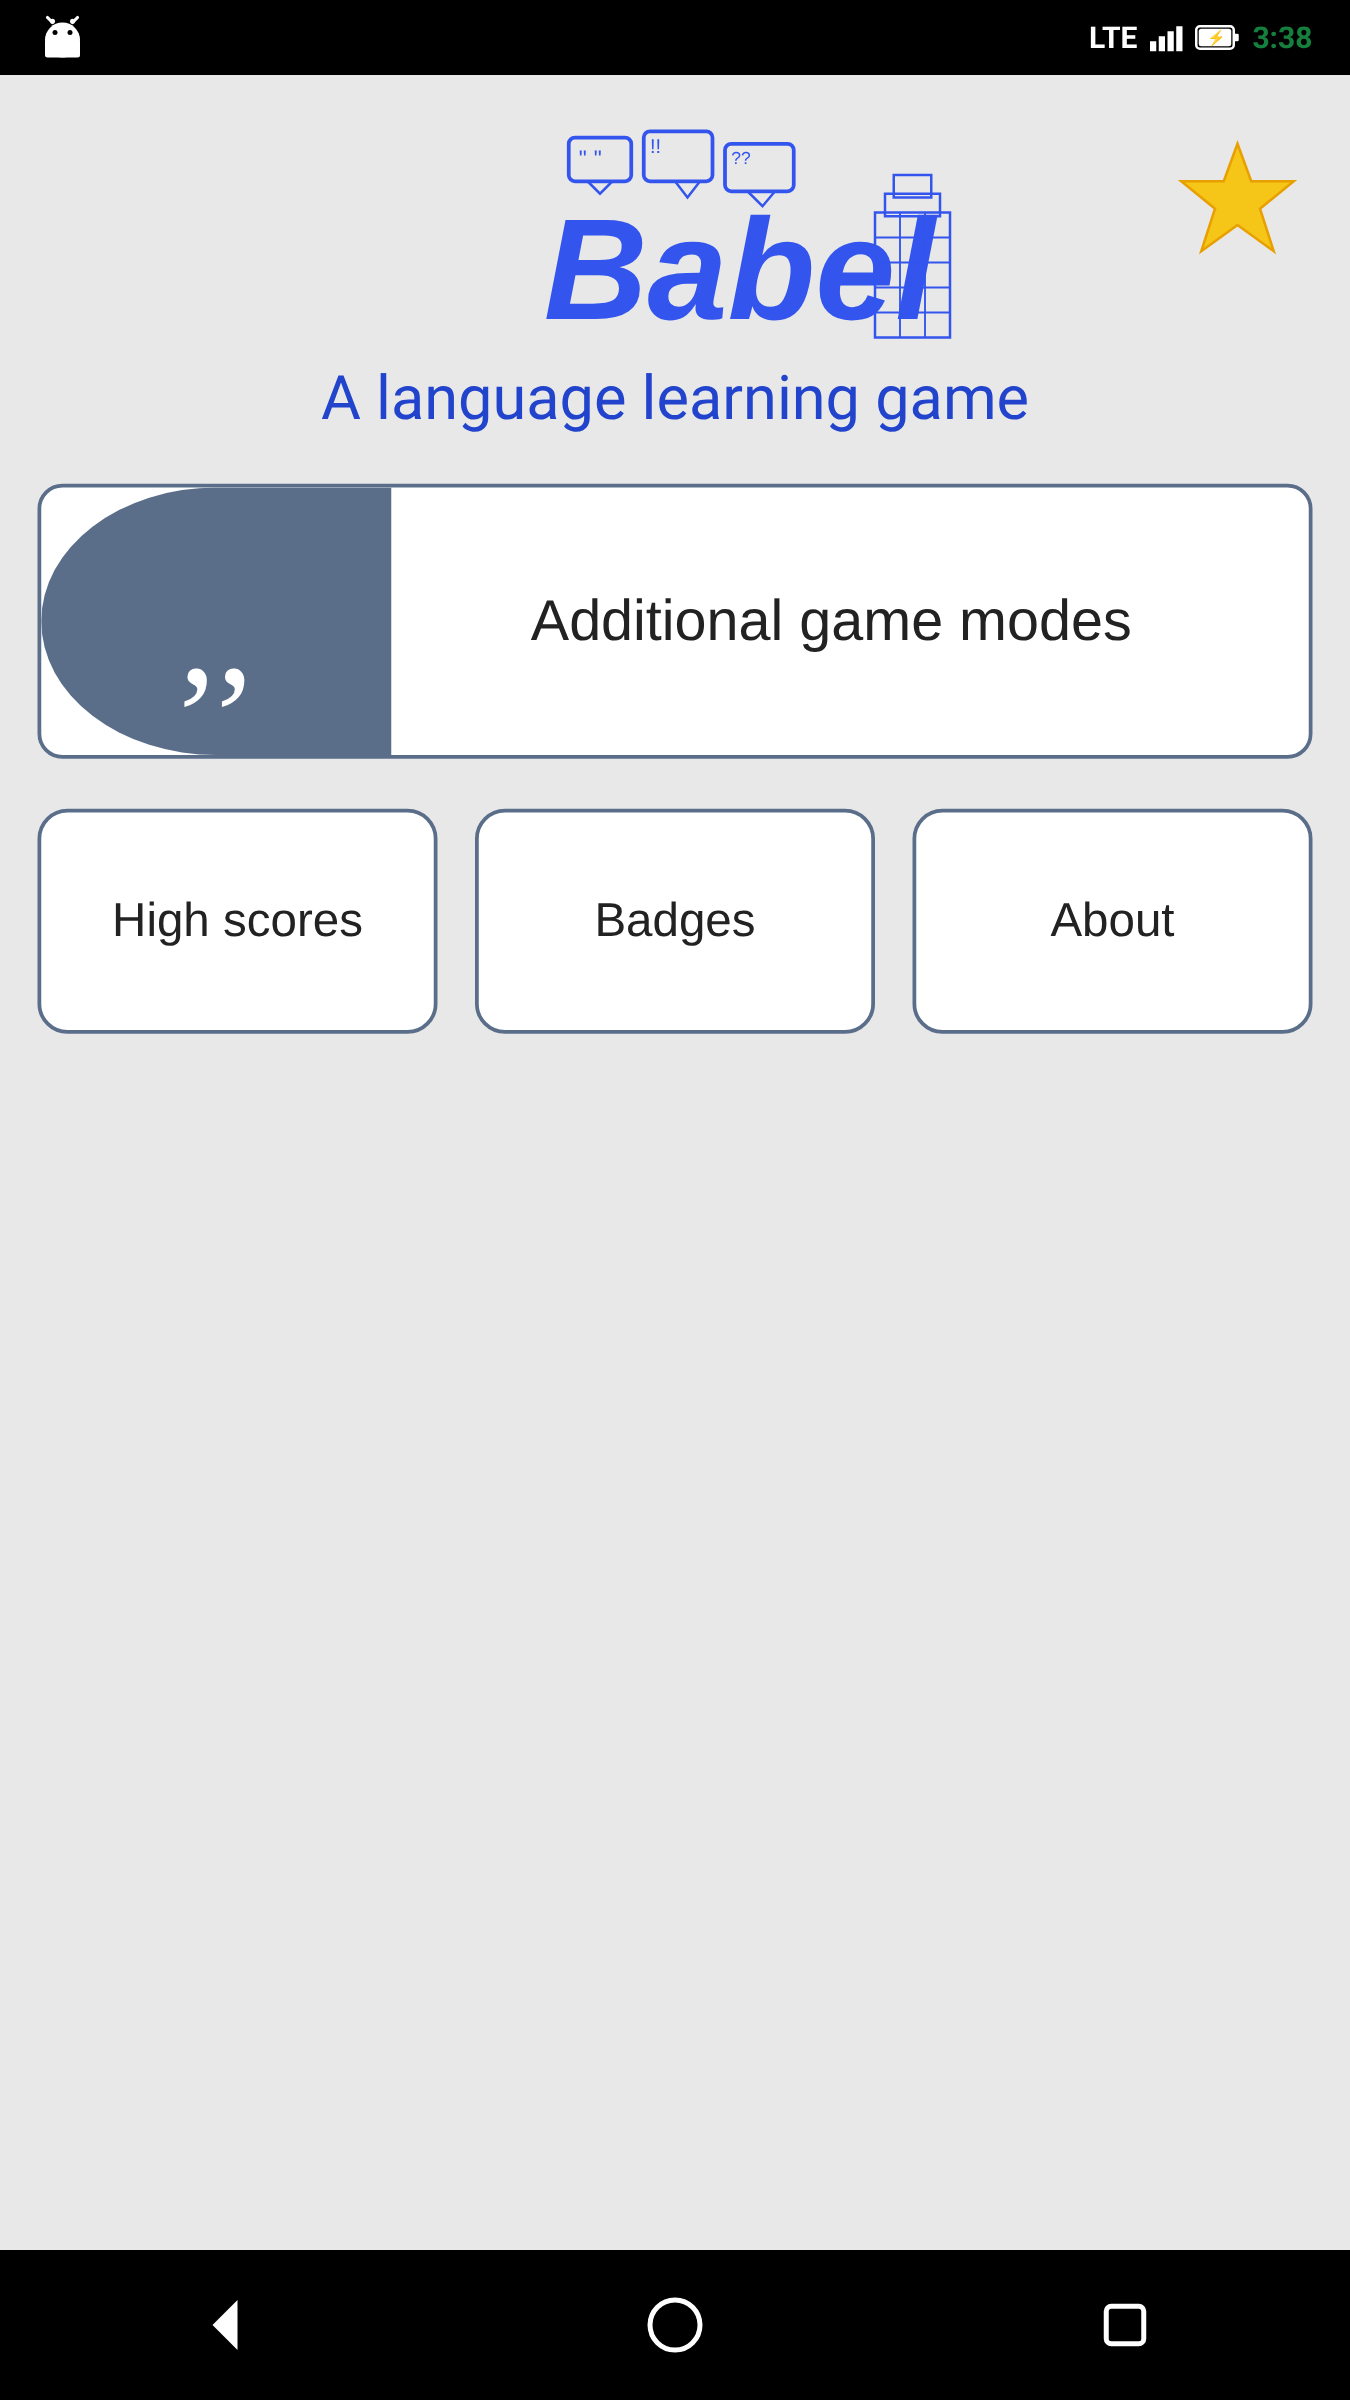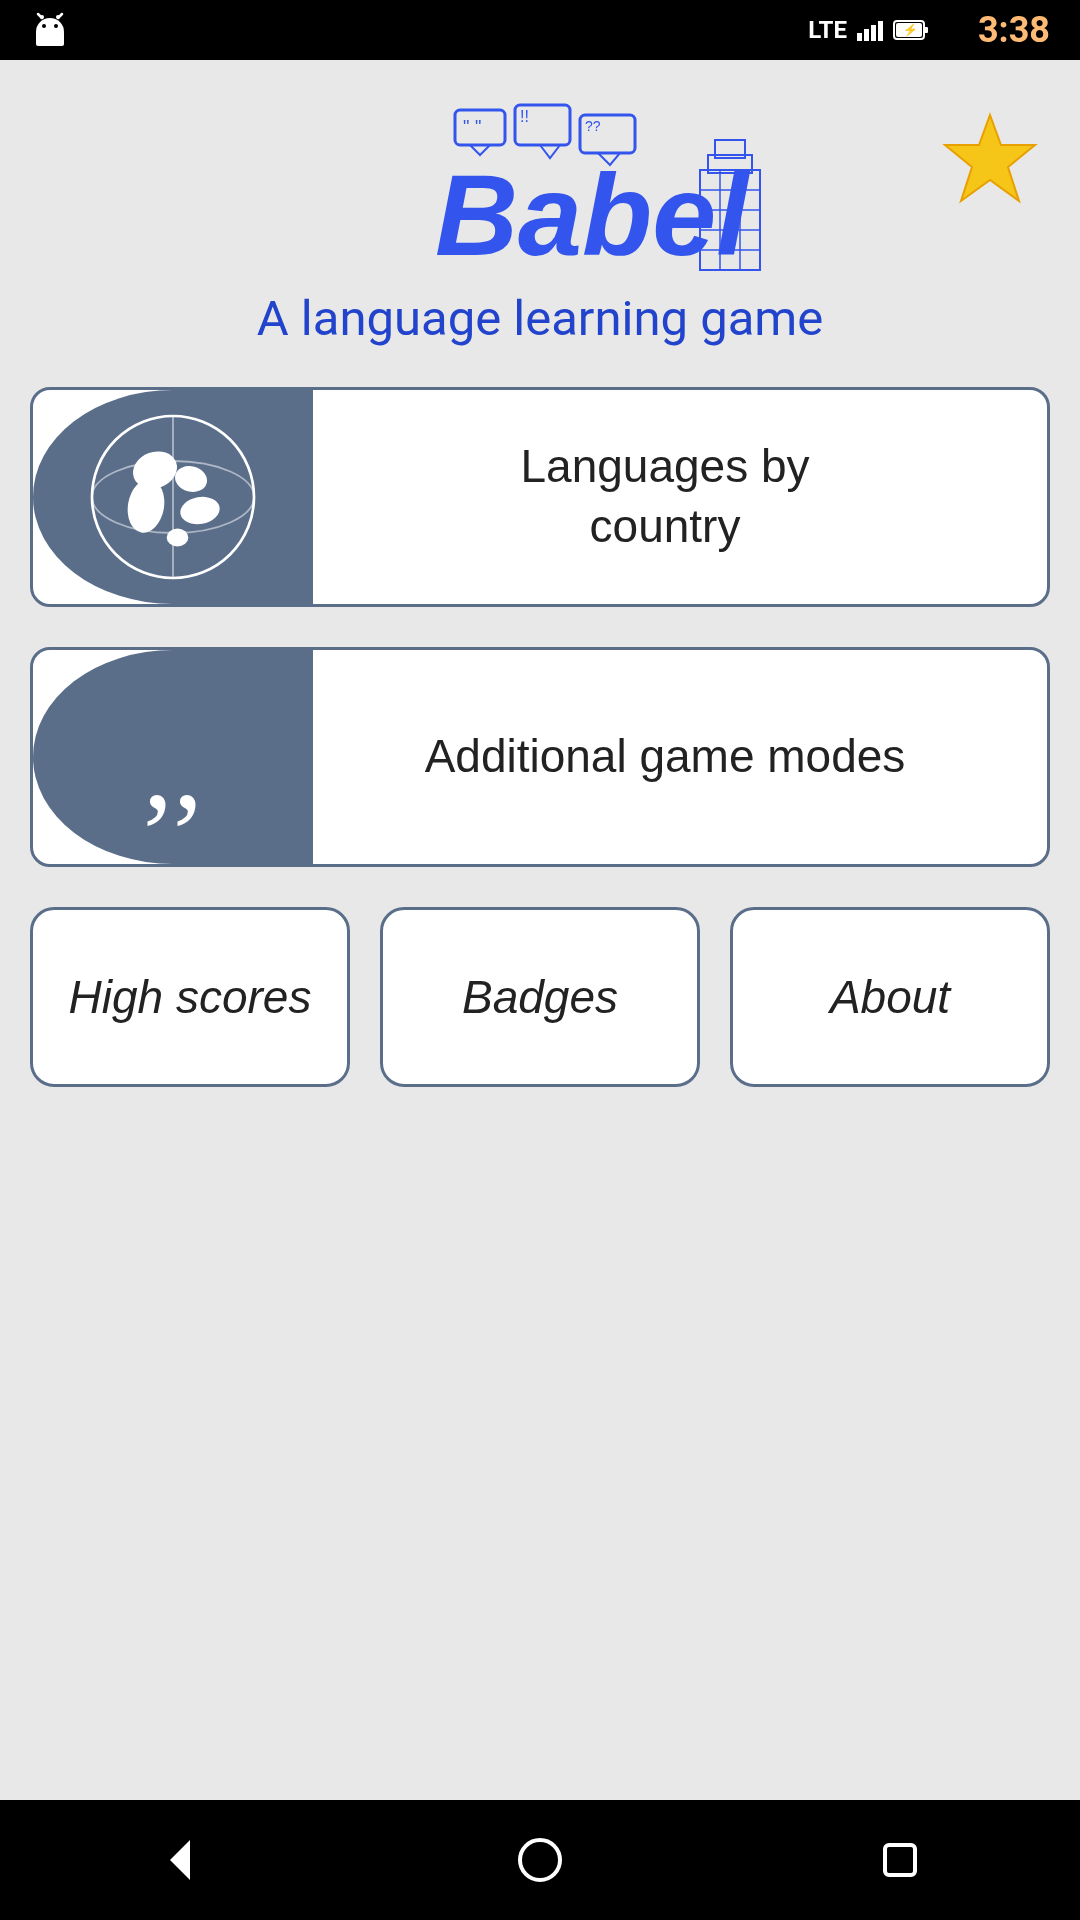--- a/index.html
+++ b/index.html
@@ -38,24 +38,23 @@
       align-items: center;
     }
 
     .status-bar-right {
       display: flex;
       align-items: center;
       gap: 10px;
     }
 
     .status-text {
-      color: #fdba74;
-      font-size: 36px;
+      color: #15803d;
+      font-size: 24px;
       font-weight: bold;
-      margin-left: 39px;
     }
 
     
     .main-content {
       flex: 1;
       background-color: #e8e8e8;
       display: flex;
       flex-direction: column;
       align-items: center;
       padding: 40px 30px 20px;
@@ -168,25 +167,24 @@
 
     .bottom-button {
       flex: 1;
       height: 180px;
       background: #fff;
       border: 3px solid #5a6e8a;
       border-radius: 24px;
       display: flex;
       align-items: center;
       justify-content: center;
-      font-size: 46px;
+      font-size: 38px;
       color: #222;
       cursor: pointer;
       text-align: center;
-      font-style: italic;
     }
 
     
     .nav-bar {
       width: 100%;
       height: 120px;
       background-color: #000;
       display: flex;
       align-items: center;
       justify-content: space-around;
@@ -289,38 +287,20 @@
 
     <button class="star-button" title="Favorites">
       <svg class="star-icon" viewBox="0 0 100 100">
         <polygon points="50,5 61,35 95,35 68,57 79,91 50,70 21,91 32,57 5,35 39,35" fill="#f5c518" stroke="#e8a000" stroke-width="2"></polygon>
       </svg>
     </button>
   </div>
 
   <div class="game-buttons">
 
-    <button class="game-button">
-      <div class="game-button-icon">
-        <svg class="globe-svg" viewBox="0 0 200 200">
-          <circle cx="100" cy="100" r="90" fill="#5a6e8a"></circle>
-          <circle cx="100" cy="100" r="90" fill="none" stroke="#fff" stroke-width="3"></circle>
-
-          <ellipse cx="80" cy="70" rx="25" ry="20" fill="#fff" transform="rotate(-20,80,70)"></ellipse>
-          <ellipse cx="70" cy="110" rx="20" ry="30" fill="#fff" transform="rotate(10,70,110)"></ellipse>
-          <ellipse cx="120" cy="80" rx="18" ry="14" fill="#fff" transform="rotate(15,120,80)"></ellipse>
-          <ellipse cx="130" cy="115" rx="22" ry="15" fill="#fff" transform="rotate(-10,130,115)"></ellipse>
-          <ellipse cx="105" cy="145" rx="12" ry="10" fill="#fff"></ellipse>
-
-          <ellipse cx="100" cy="100" rx="90" ry="40" fill="none" stroke="#fff" stroke-width="2" opacity="0.5"></ellipse>
-          <line x1="100" y1="10" x2="100" y2="190" stroke="#fff" stroke-width="2" opacity="0.5"></line>
-        </svg>
-      </div>
-      <span class="game-button-label">Languages by<br>country</span>
-    </button>
 
     <button class="game-button">
       <div class="game-button-icon">
         <span class="quote-text">,,</span>
       </div>
       <span class="game-button-label">Additional game modes</span>
     </button>
 
   </div>
 

